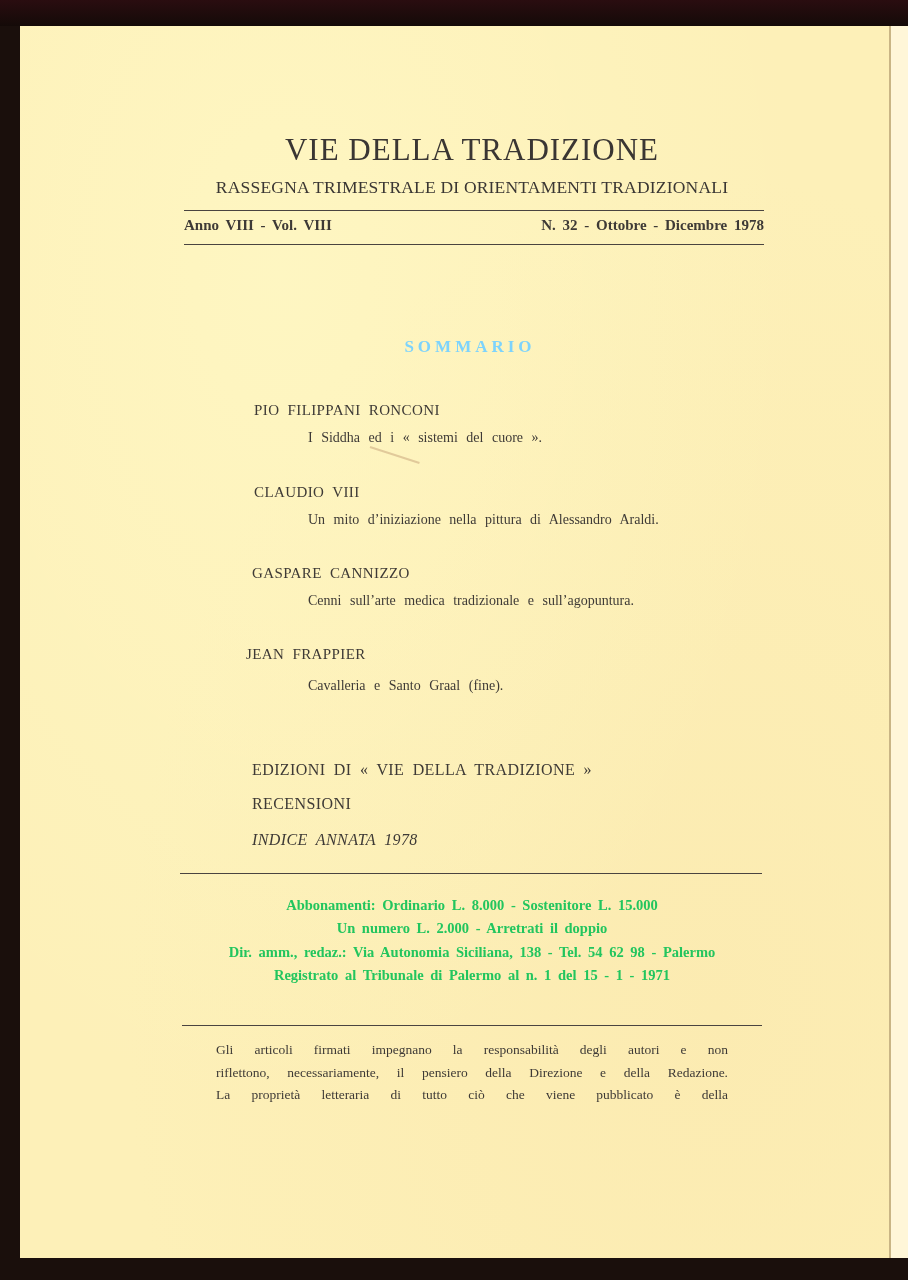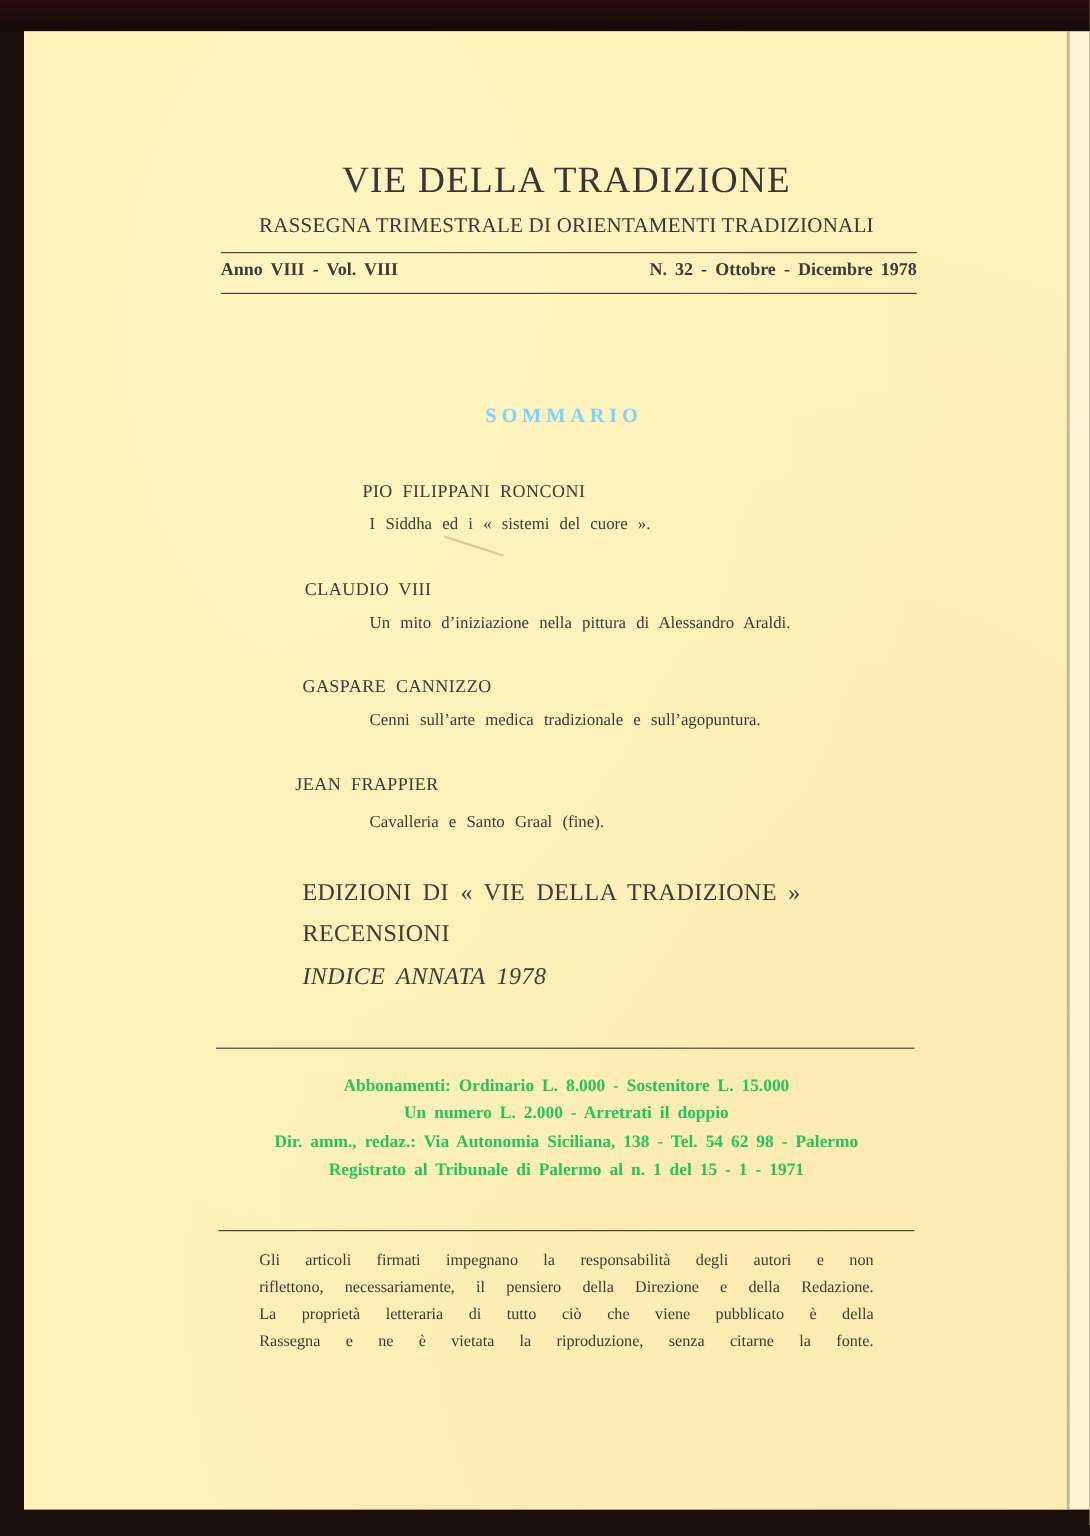--- a/index.html
+++ b/index.html
@@ -126,25 +126,26 @@
       position: absolute;
       left: 308px;
       font-size: 14px;
       word-spacing: 5px;
       color: #3e3a36;
       white-space: nowrap;
     }
     .section-item {
       position: absolute;
       left: 252px;
-      font-size: 20px;
+      font-size: 16px;
       letter-spacing: 0.4px;
       word-spacing: 4px;
       color: #3e3a36;
       white-space: nowrap;
+      margin-top: 28px;
     }
     .section-item.italic { font-style: italic; }
 
     .subscription {
       position: absolute;
       left: 180px;
       width: 584px;
       text-align: center;
       font-size: 14.5px;
       font-weight: bold;
@@ -183,21 +184,21 @@
 <div class="masthead-subtitle">RASSEGNA TRIMESTRALE DI ORIENTAMENTI TRADIZIONALI</div>
 <div class="rule" style="left:184px; width:580px; top:210px;"></div>
 <div class="issue-line">
   <span class="left">Anno VIII - Vol. VIII</span>
   <span class="right">N. 32 - Ottobre - Dicembre 1978</span>
 </div>
 <div class="rule" style="left:184px; width:580px; top:244px;"></div>
 
 <div class="toc-heading">SOMMARIO</div>
 
-<div class="author" style="left:254px; top:402px;margin-left:48px;">PIO FILIPPANI RONCONI</div>
+<div class="author" style="left:254px; top:402px;">PIO FILIPPANI RONCONI</div>
 <div class="article-title" style="top:430px;">I Siddha ed i « sistemi del cuore ».</div>
 
 <div class="author" style="left:254px; top:484px;">CLAUDIO VIII</div>
 <div class="article-title" style="top:512px;">Un mito d’iniziazione nella pittura di Alessandro Araldi.</div>
 
 <div class="author" style="left:252px; top:565px;">GASPARE CANNIZZO</div>
 <div class="article-title" style="top:593px;">Cenni sull’arte medica tradizionale e sull’agopuntura.</div>
 
 <div class="author" style="left:246px; top:646px;">JEAN FRAPPIER</div>
 <div class="article-title" style="top:678px;">Cavalleria e Santo Graal (fine).</div>
@@ -210,14 +211,13 @@
 <div class="subscription" style="top:897px;">Abbonamenti: Ordinario L. 8.000 - Sostenitore L. 15.000</div>
 <div class="subscription" style="top:920px;">Un numero L. 2.000 - Arretrati il doppio</div>
 <div class="subscription" style="top:944px;">Dir. amm., redaz.: Via Autonomia Siciliana, 138 - Tel. 54 62 98 - Palermo</div>
 <div class="subscription" style="top:967px;">Registrato al Tribunale di Palermo al n. 1 del 15 - 1 - 1971</div>
 
 <div class="rule" style="left:182px; width:580px; top:1025px;"></div>
 <div class="disclaimer">
   <div>Gli articoli firmati impegnano la responsabilità degli autori e non</div>
   <div>riflettono, necessariamente, il pensiero della Direzione e della Redazione.</div>
   <div>La proprietà letteraria di tutto ciò che viene pubblicato è della</div>
-  <div>Rassegna e ne è vietata la riproduzione, senza citarne la fonte.</div>
 </div>
 
 </body></html>

